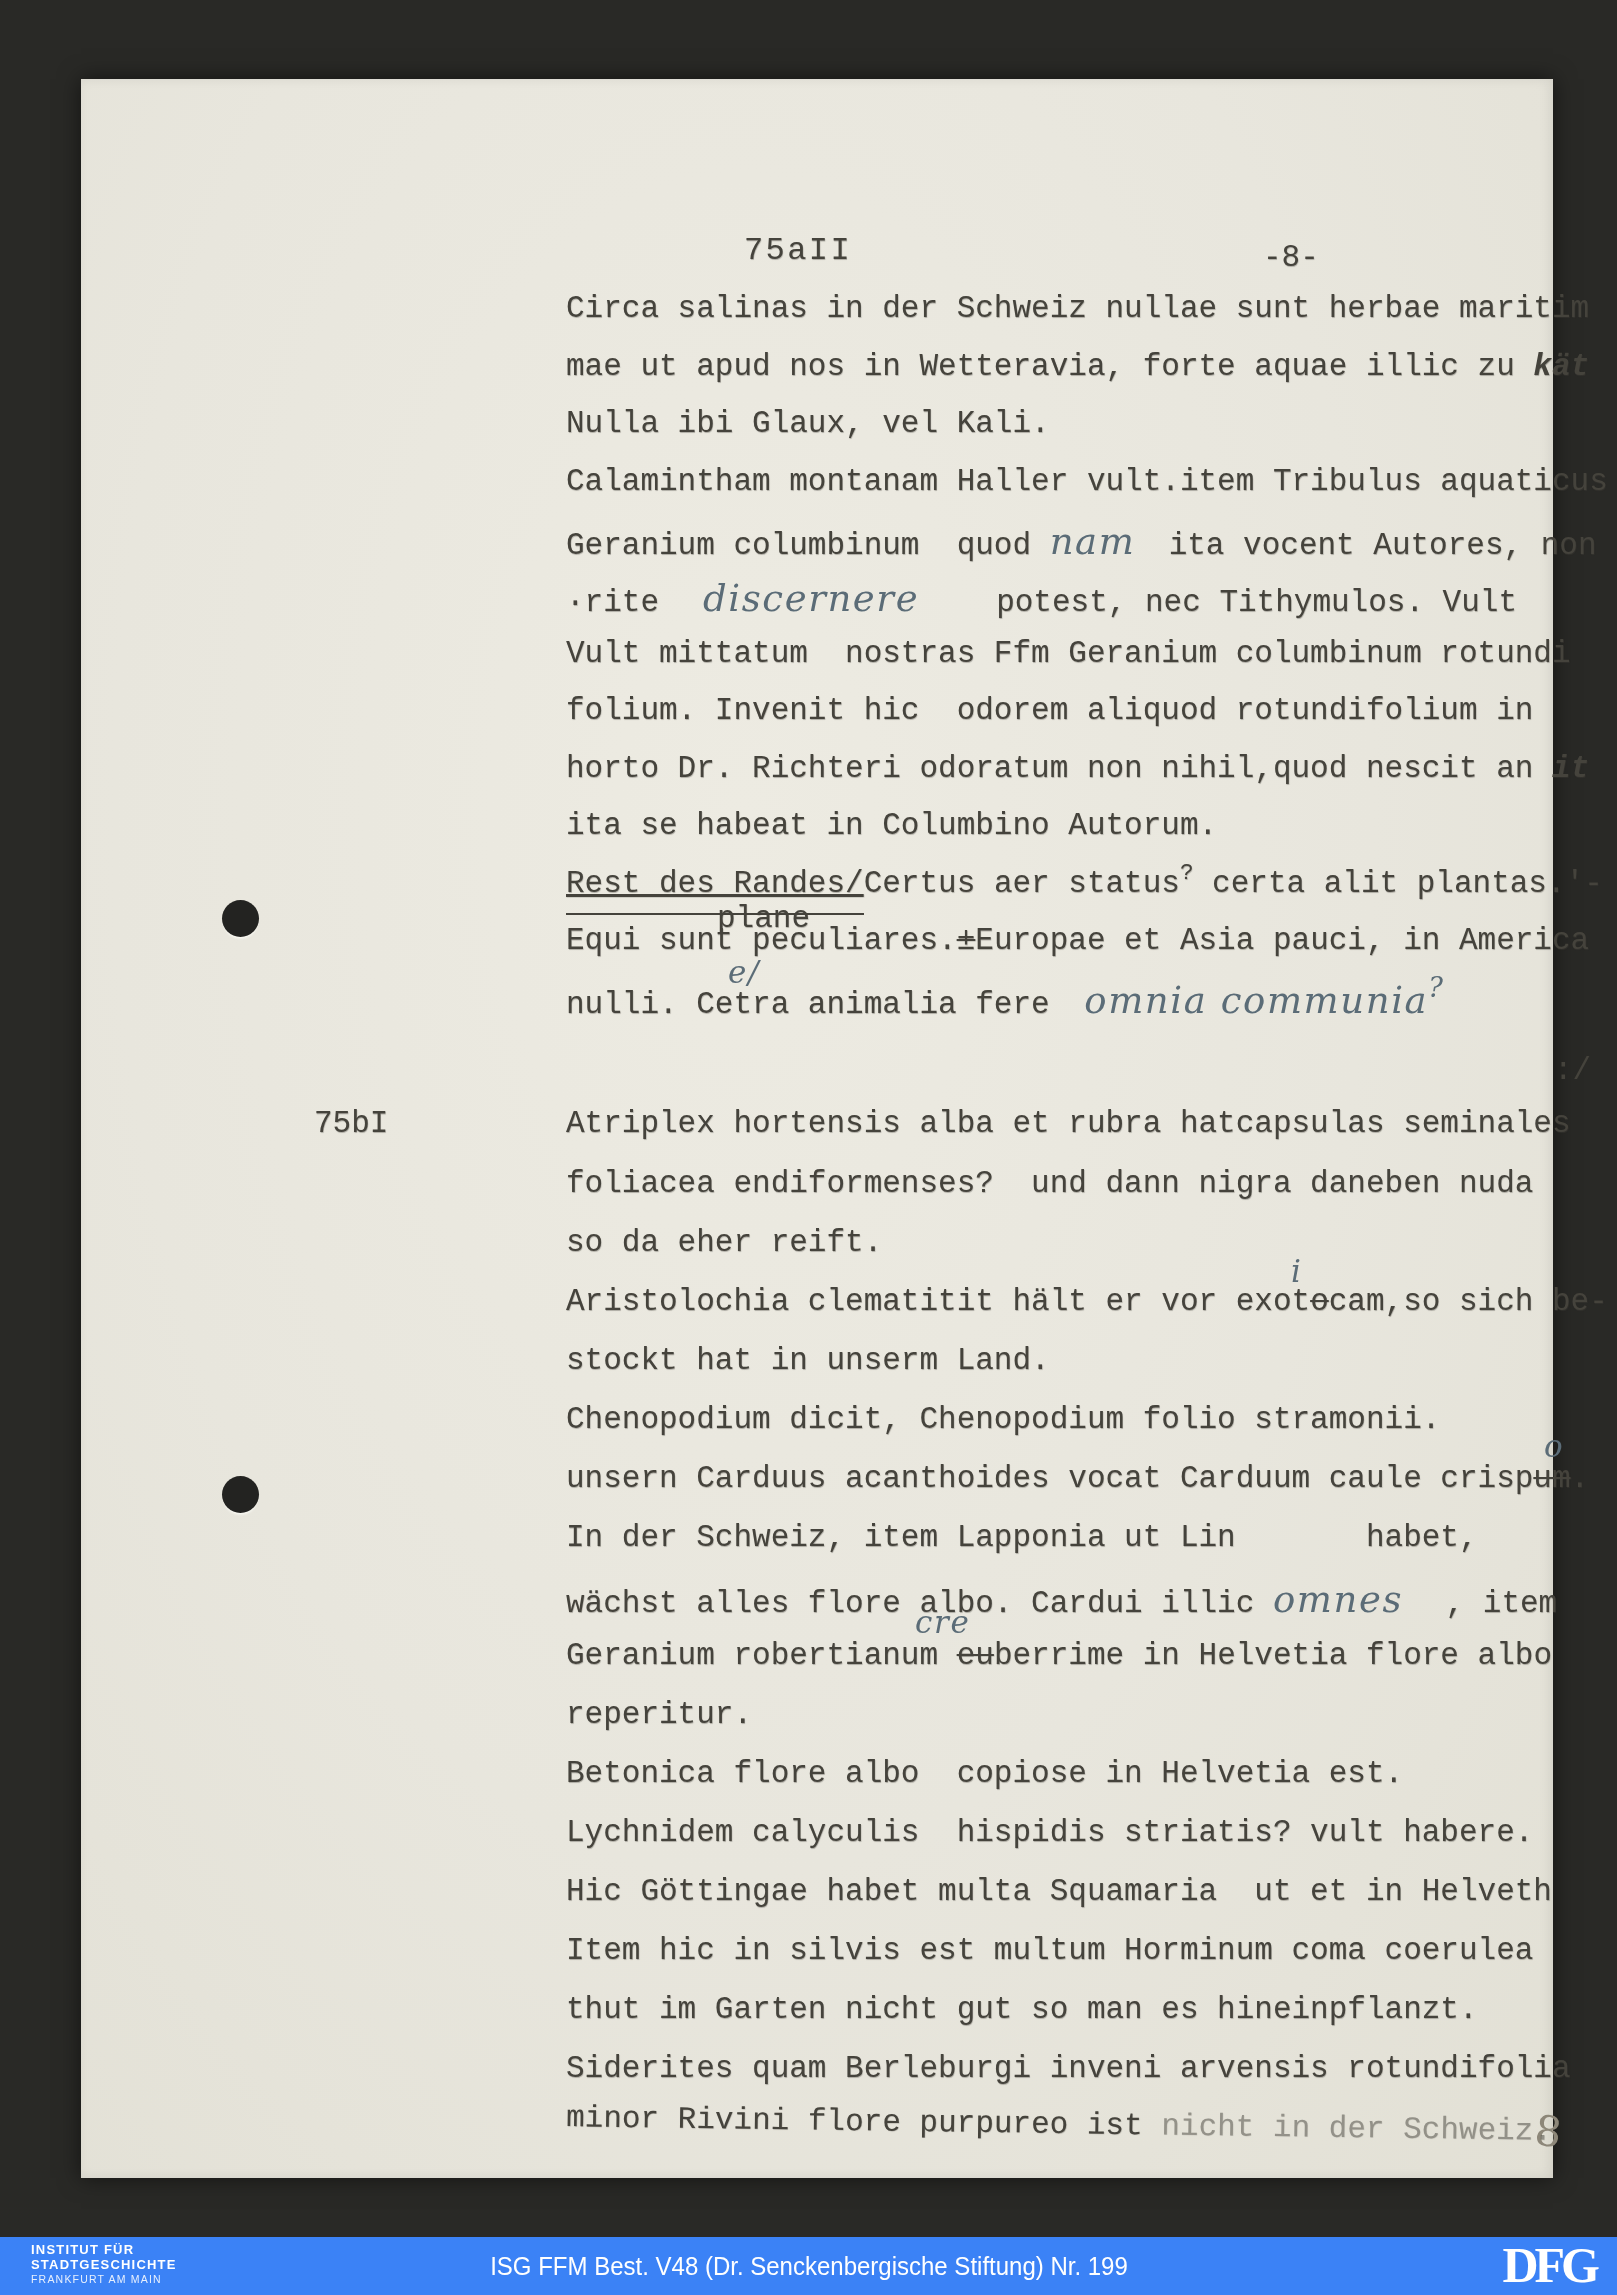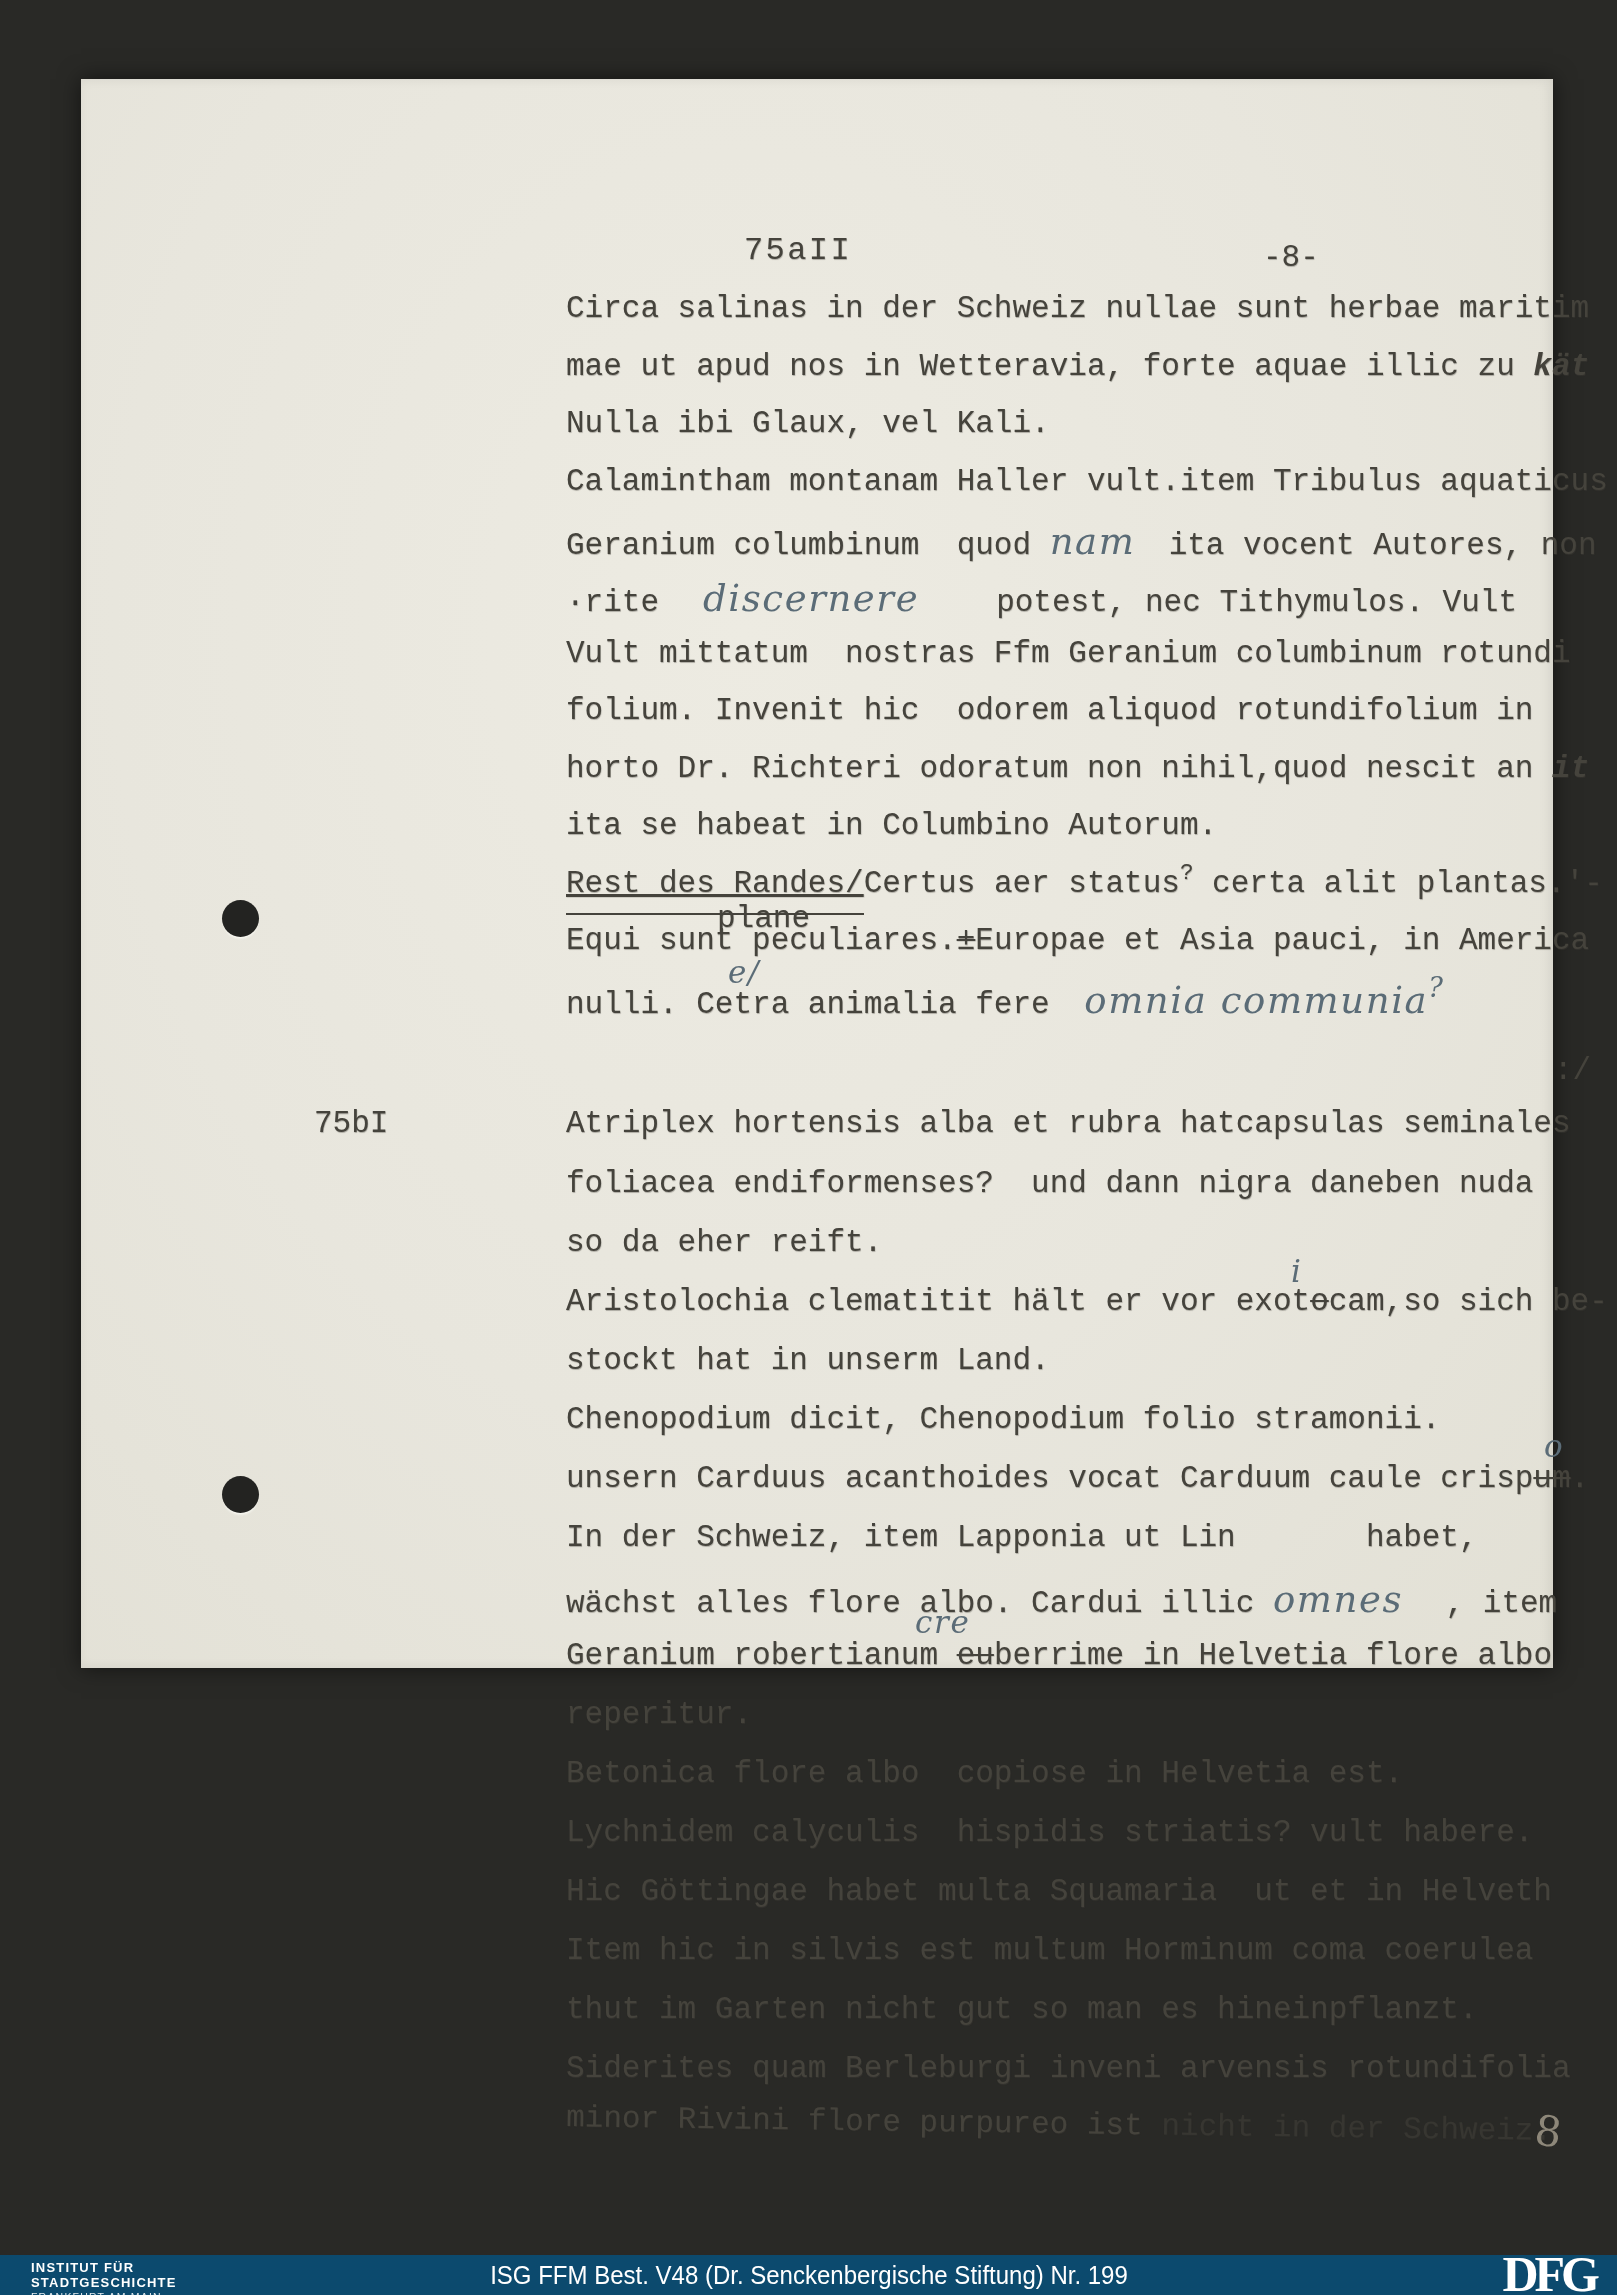--- a/index.html
+++ b/index.html
@@ -3,21 +3,21 @@
 <meta charset="utf-8">
 <style>
   html,body{margin:0;padding:0;}
   body{
     width:1617px;height:2295px;position:relative;overflow:hidden;
     background:#292926;
     font-family:"Liberation Sans",sans-serif;
   }
   
   .paper{
-    position:absolute;left:81px;top:79px;width:1472px;height:1589px;
+    position:absolute;left:81px;top:79px;width:1472px;height:2099px;
     background:#e9e7de;
     background-image:radial-gradient(ellipse at 45% 35%, #edebe2 0%, #e8e6dd 55%, #e2e0d5 100%);
     box-shadow:0 0 21px rgba(0,0,0,.55), inset -3.2px 0 11.3px rgba(0,0,0,.08);
   }
   
   .line{
     position:absolute;
     font-family:"Liberation Mono","DejaVu Sans Mono",monospace;
     font-size:31px;line-height:1.1;
     color:#45433c;white-space:pre;
@@ -44,22 +44,22 @@
     position:absolute;font-family:"DejaVu Serif",serif;
     color:#8d8779;font-size:42px;transform:rotate(7deg);
   }
   .punch{
     position:absolute;width:37px;height:37px;border-radius:50%;
     background:#232321;
     box-shadow:0 3.2px 2.4px -1.6px rgba(252,252,246,.9);
   }
   
   .footer{
-    position:absolute;left:0;bottom:0;width:1617px;height:40px;
-    background:#0c4a6e;color:#ffffff;
+    position:absolute;left:0;bottom:0;width:1617px;height:58px;
+    background:#3b82f6;color:#ffffff;
   }
   .isg{position:absolute;left:31px;top:5.7px;line-height:1.15;}
   .isg .l1{font-size:13px;font-weight:bold;letter-spacing:1.2px;display:block;}
   .isg .l2{font-size:13px;font-weight:bold;letter-spacing:1.2px;display:block;}
   .isg .l3{font-size:10.5px;letter-spacing:1.2px;opacity:.88;display:block;}
   .ref{
     position:absolute;left:50%;top:50%;
     transform:translate(-50%,-50%) scaleX(.96);
     font-size:25px;white-space:nowrap;color:#fff;
   }

